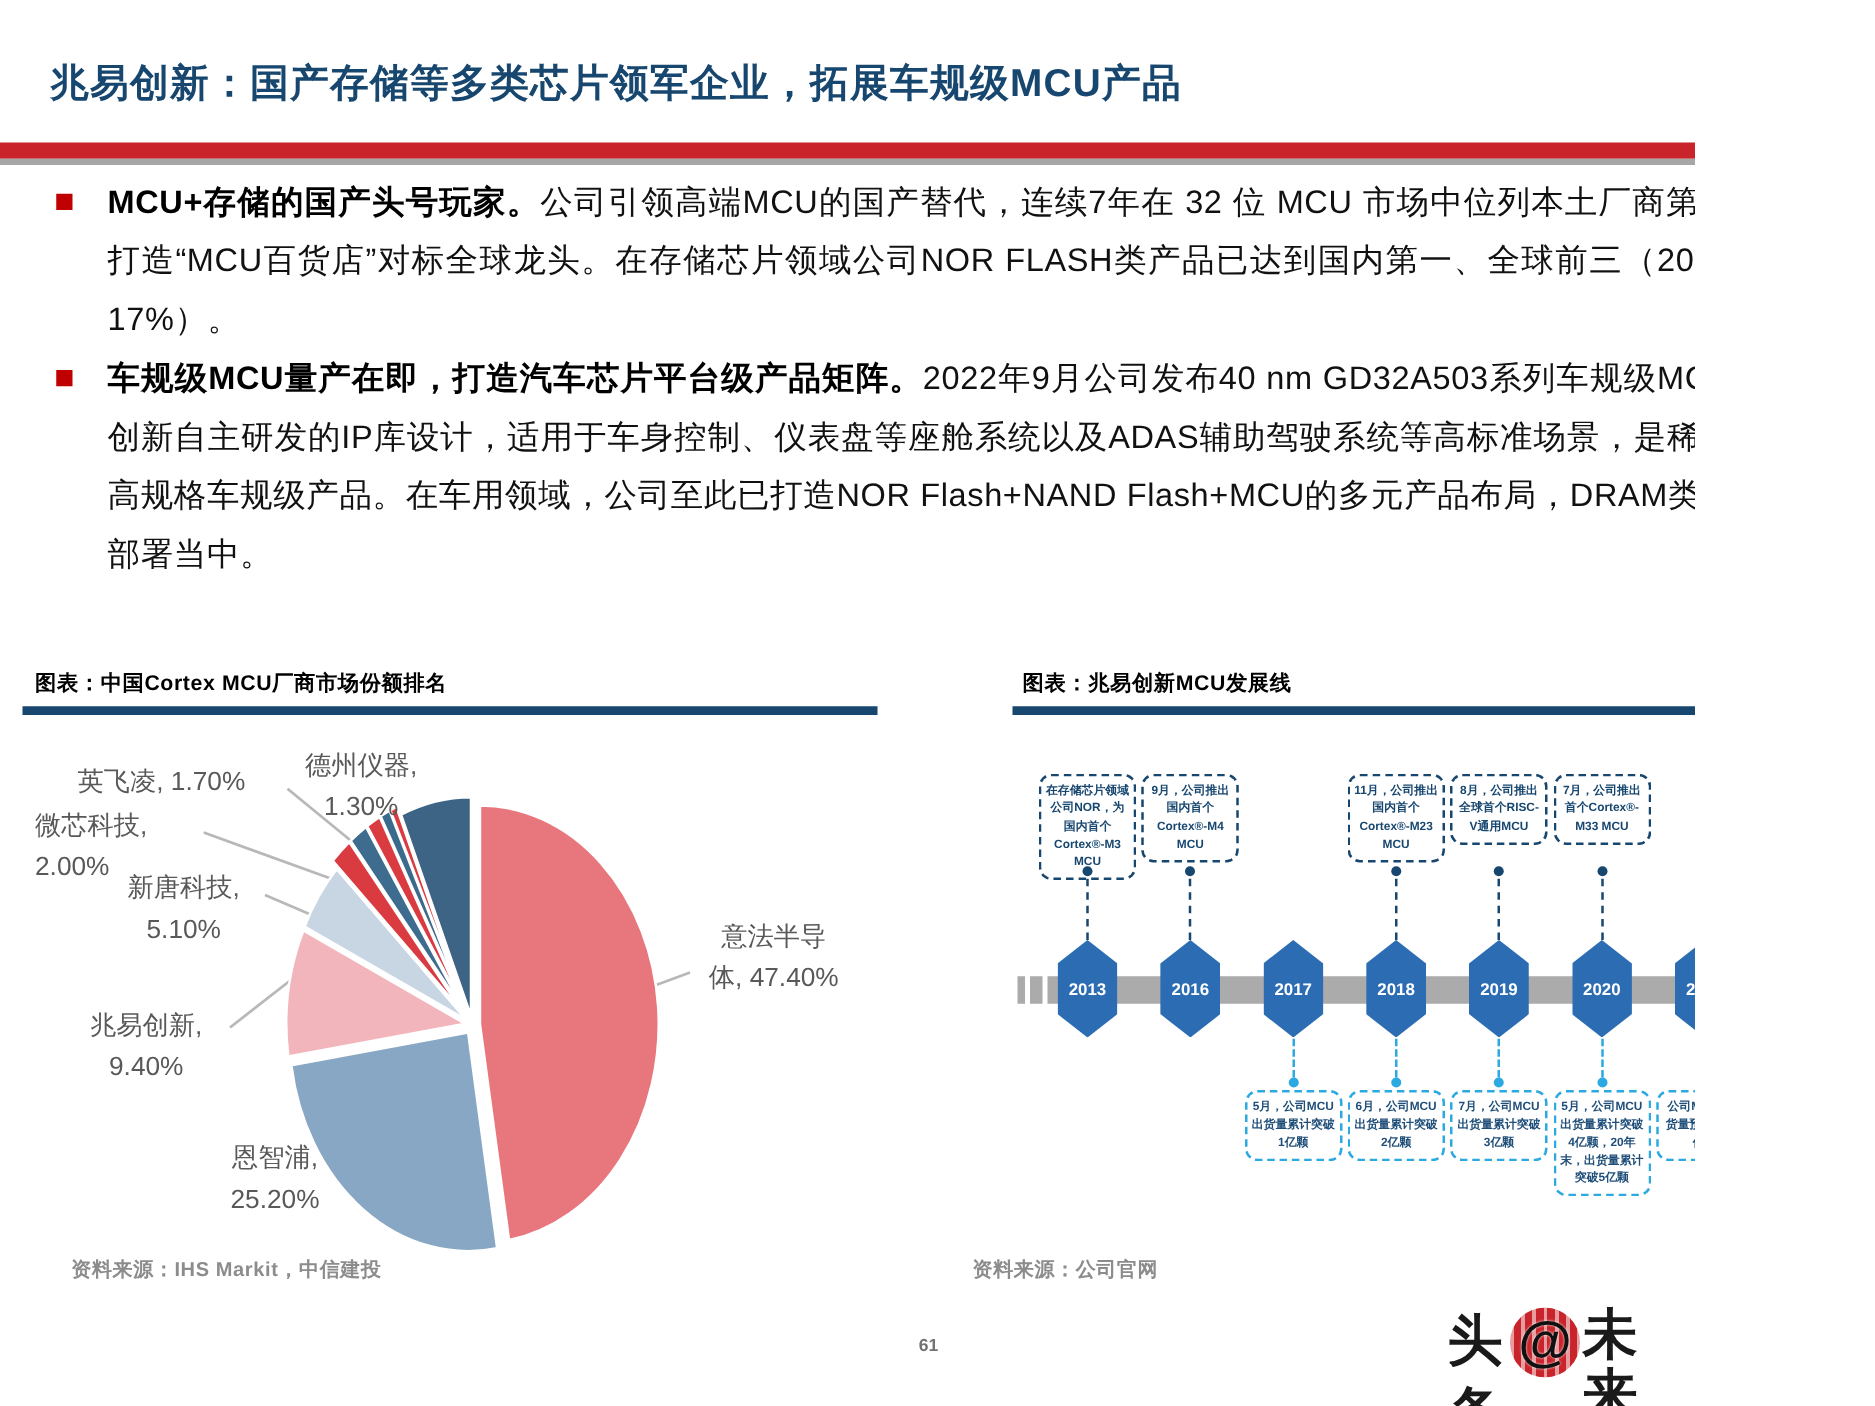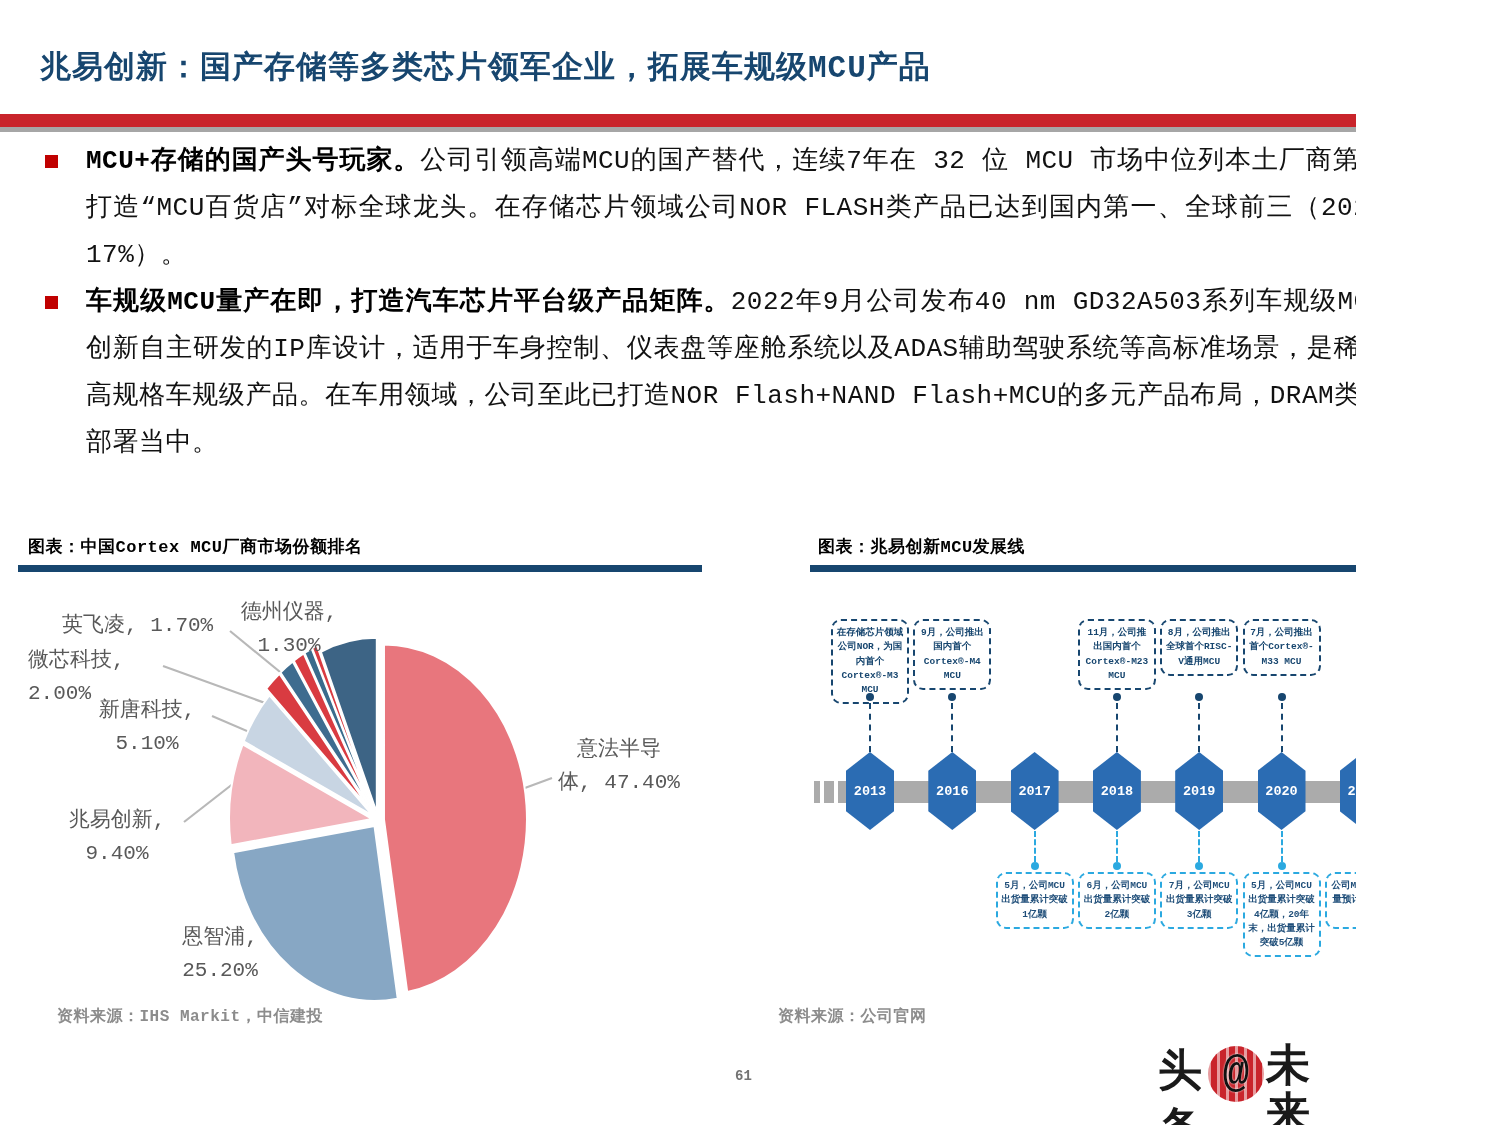--- a/index.html
+++ b/index.html
@@ -1,17 +1,17 @@
 <!DOCTYPE html>
 <html><head>
 <meta charset="utf-8">
 <style>
   html,body{margin:0;padding:0;background:#fff;}
   #page{position:relative;width:1356px;height:1125px;background:#fff;overflow:hidden;
-        font-family:Liberation Mono, monospace;}
+        font-family:Liberation Sans, sans-serif;}
   
   .page-title{position:absolute;left:40px;top:46px;font-size:31px;font-weight:bold;
               color:#17466F;letter-spacing:1px;white-space:nowrap;}
   .title-bar-red{position:absolute;left:0;top:114px;width:1500px;height:13px;background:#C9242B;}
   .title-bar-gray{position:absolute;left:0;top:127px;width:1500px;height:5px;background:#A6A6A6;}
   
   .bullets{position:absolute;left:45px;top:138px;width:1422px;}
   .bullet{display:flex;align-items:flex-start;}
   .bullet-marker{flex:0 0 13px;width:13px;height:13px;background:#C00000;margin:17px 28px 0 0;}
   .bullet-text{font-size:26px;line-height:47px;color:#111;text-align:justify;letter-spacing:.5px;}
@@ -100,21 +100,21 @@
       <path d="M 373.048136047842 815.8537559610533 L 243.65786754520124 741.3423799371654 A 143 175 0 0 1 269.42273843109433 695.2588394932673 Z" fill="#C8D5E3" stroke="#fff" stroke-width="2"></path>
       <path d="M 369.840559455331 809.2319144960323 L 266.21516183858336 688.6369980282464 A 143 175 0 0 1 279.3830263017543 673.6938789612539 Z" fill="#D93B41" stroke="#fff" stroke-width="2"></path>
       <path d="M 370.9161126077245 808.1465070712067 L 280.45857945414775 672.6084715364282 A 143 175 0 0 1 292.7817210247241 661.5791000638318 Z" fill="#3E6C8F" stroke="#fff" stroke-width="2"></path>
       <path d="M 371.85908399862785 807.3832795756925 L 293.7246924156275 660.8158725683177 A 143 175 0 0 1 303.75702087411264 653.5029252923451 Z" fill="#D93B41" stroke="#fff" stroke-width="2"></path>
       <path d="M 372.58573098669785 806.8944084331482 L 304.48366786218264 653.0140541498008 A 143 175 0 0 1 311.69929229289255 648.5496742515948 Z" fill="#3A6B8C" stroke="#fff" stroke-width="2"></path>
       <path d="M 373.09621110316385 806.5968368283402 L 312.20977240935855 648.2521026467867 A 143 175 0 0 1 317.129776745444 645.5562635393128 Z" fill="#D93B41" stroke="#fff" stroke-width="2"></path>
       <path d="M 376.80174011691355 812.805260104871 L 320.8353057591937 651.7646868158436 A 143 175 0 0 1 376.8017401169138 637.805260104871 Z" fill="#3D6485" stroke="#fff" stroke-width="2"></path>
     </svg>
   <div id="pie-labels">
       <div class="pie-label" style="left: 544px; top: 733px; width: 150px; text-align: center;">意法半导<br>体, 47.40%</div>
-      <div class="pie-label" style="left: 160px; top: 910px; width: 120px; text-align: center; margin-top: 11px;">恩智浦, 25.20%</div>
+      <div class="pie-label" style="left: 160px; top: 910px; width: 120px; text-align: center;">恩智浦, 25.20%</div>
       <div class="pie-label" style="left: 48px; top: 804px; width: 138px; text-align: center;">兆易创新, 9.40%</div>
       <div class="pie-label" style="left: 78px; top: 694px; width: 138px; text-align: center;">新唐科技, 5.10%</div>
       <div class="pie-label" style="left: 28px; top: 644px; width: 138px; text-align: left;">微芯科技, 2.00%</div>
       <div class="pie-label" style="left: 62px; top: 609px; width: 180px; text-align: left; white-space: nowrap;">英飞凌, 1.70%</div>
       <div class="pie-label" style="left: 228px; top: 596px; width: 122px; text-align: center;">德州仪器, 1.30%</div>
     </div>
 
   <div id="timeline">
     <div class="tl-dash" style="left:4px;width:6px;"></div>
     <div class="tl-dash" style="left:14px;width:10px;"></div>

